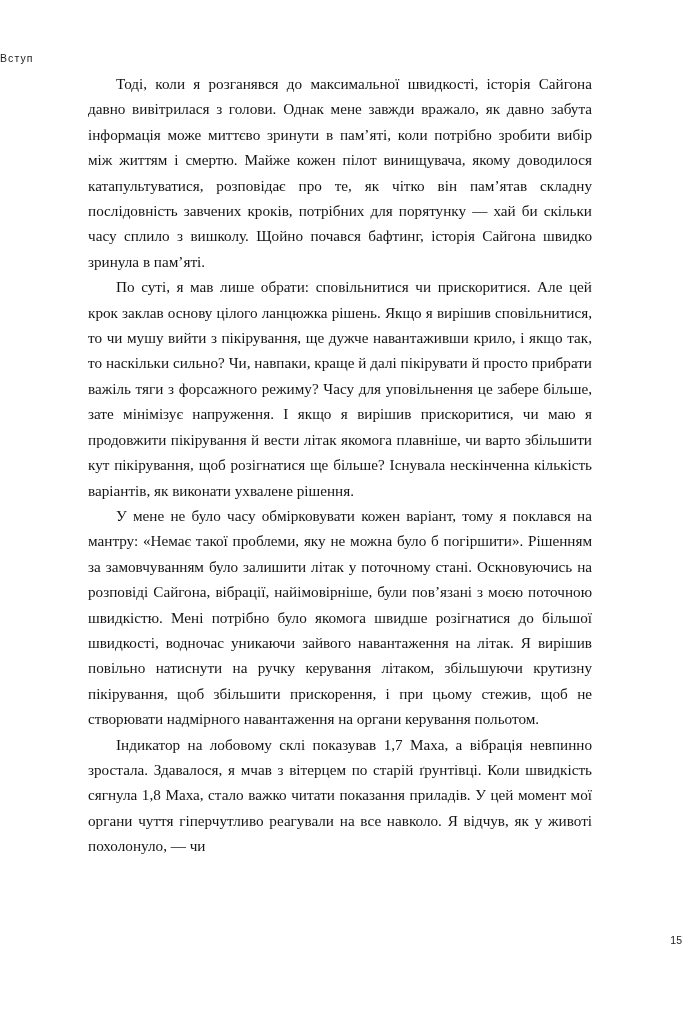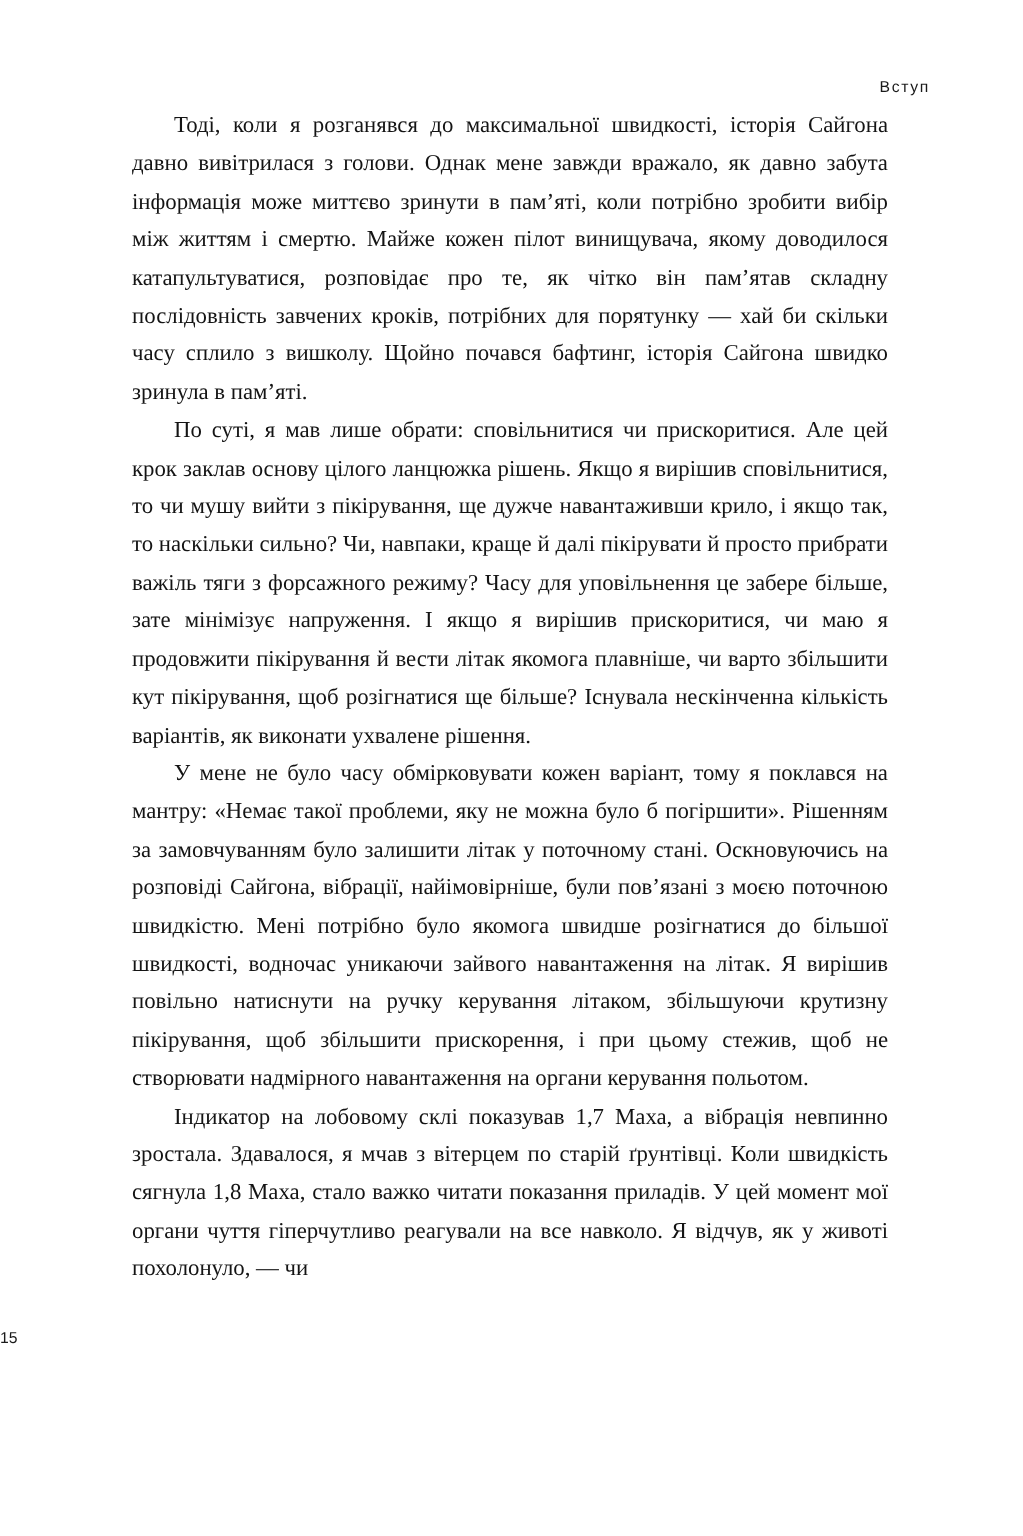--- a/index.html
+++ b/index.html
@@ -22,21 +22,21 @@
     width: 682px;
     height: 1024px;
     box-sizing: border-box;
     padding: 0;
   }
   .running-head {
     position: absolute;
     top: 52px;
     left: 0;
     width: 620px;
-    text-align: right;
+    text-align: left;
     font-family: "Liberation Sans", "DejaVu Sans", sans-serif;
     font-size: 10.5px;
     letter-spacing: 1.1px;
     color: #1a1a1a;
   }
   .text-block {
     position: absolute;
     top: 71px;
     left: 88px;
     width: 504px;
@@ -47,23 +47,23 @@
     line-height: 25.4px;
     text-align: justify;
     text-justify: inter-word;
     text-indent: 28px;
     hyphens: manual;
     color: #141414;
   }
   .folio {
     position: absolute;
     left: 0;
-    top: 886px;
+    top: 934px;
     width: 682px;
-    text-align: left;
+    text-align: right;
     font-family: "Liberation Sans", "DejaVu Sans", sans-serif;
     font-size: 10.5px;
     color: #1a1a1a;
   }
 </style>
 </head>
 <body>
 
 <div class="page">
 

